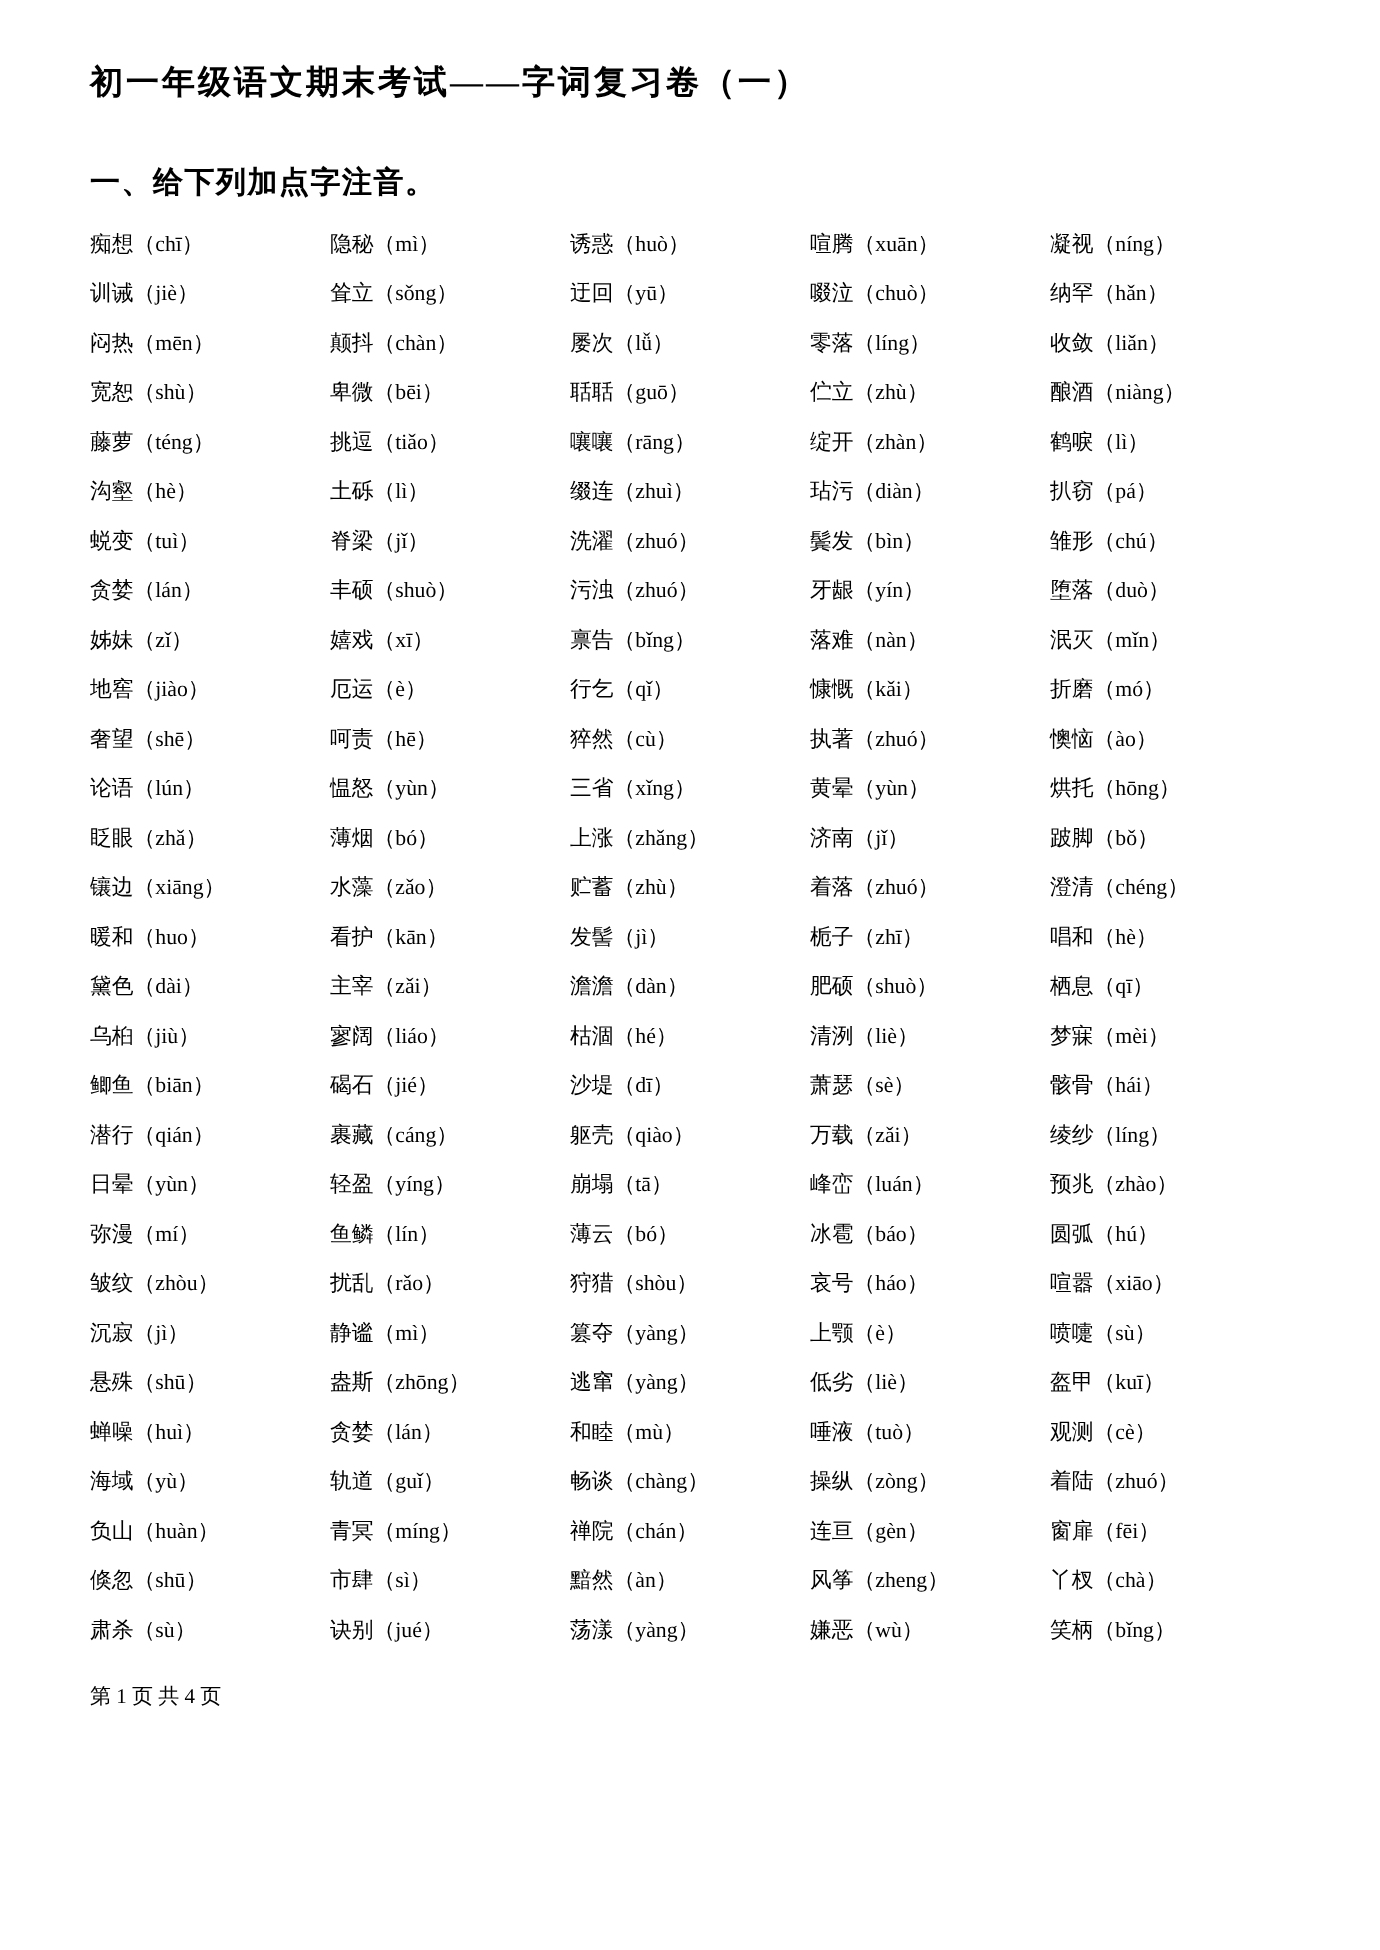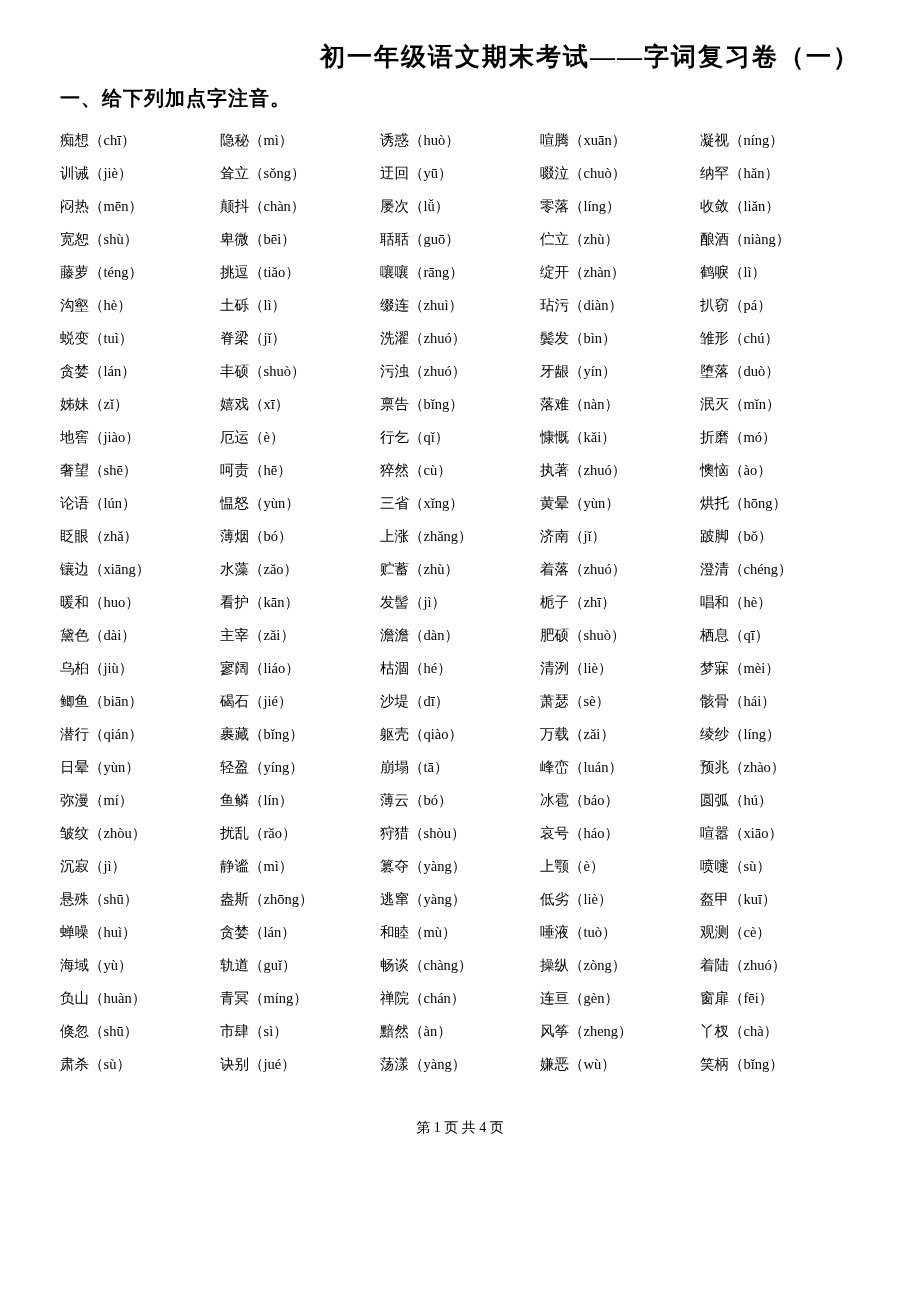--- a/index.html
+++ b/index.html
@@ -6,46 +6,46 @@
     body {
       background: #fff;
       font-family: "SimSun", "宋体", serif;
       font-size: 15px;
       color: #000;
       width: 920px;
       min-height: 1300px;
       padding: 40px 60px 40px 60px;
     }
     h1.main-title {
-      text-align: right;
-      font-size: 25px;
+      text-align: left;
+      font-size: 22px;
       font-weight: bold;
-      margin-bottom: 12px;
+      margin-bottom: 38px;
       letter-spacing: 2px;
     }
     h2.section-title {
       font-size: 20px;
       font-weight: bold;
       margin-bottom: 14px;
       letter-spacing: 1px;
     }
     .vocab-grid {
       display: grid;
       grid-template-columns: repeat(5, 1fr);
       gap: 4px 0;
       margin-bottom: 8px;
     }
     .vocab-cell {
       font-size: 14.5px;
       line-height: 2.0;
       white-space: nowrap;
     }
     .page-footer {
-      text-align: center;
-      margin-top: 40px;
+      text-align: left;
+      margin-top: 20px;
       font-size: 14px;
     }
   </style>
 </head>
 <body>
 
 <h1 class="main-title">初一年级语文期末考试——字词复习卷（一）</h1>
 <h2 class="section-title">一、给下列加点字注音。</h2>
 
 <div class="vocab-grid" id="vocab-container">
@@ -133,21 +133,21 @@
     <div class="vocab-cell">寥阔（liáo）</div>
     <div class="vocab-cell">枯涸（hé）</div>
     <div class="vocab-cell">清洌（liè）</div>
     <div class="vocab-cell">梦寐（mèi）</div>
     <div class="vocab-cell">鲫鱼（biān）</div>
     <div class="vocab-cell">碣石（jié）</div>
     <div class="vocab-cell">沙堤（dī）</div>
     <div class="vocab-cell">萧瑟（sè）</div>
     <div class="vocab-cell">骸骨（hái）</div>
     <div class="vocab-cell">潜行（qián）</div>
-    <div class="vocab-cell">裹藏（bǐng）</div>
+    <div class="vocab-cell">裹藏（cáng）</div>
     <div class="vocab-cell">躯壳（qiào）</div>
     <div class="vocab-cell">万载（zǎi）</div>
     <div class="vocab-cell">绫纱（líng）</div>
     <div class="vocab-cell">日晕（yùn）</div>
     <div class="vocab-cell">轻盈（yíng）</div>
     <div class="vocab-cell">崩塌（tā）</div>
     <div class="vocab-cell">峰峦（luán）</div>
     <div class="vocab-cell">预兆（zhào）</div>
     <div class="vocab-cell">弥漫（mí）</div>
     <div class="vocab-cell">鱼鳞（lín）</div>

